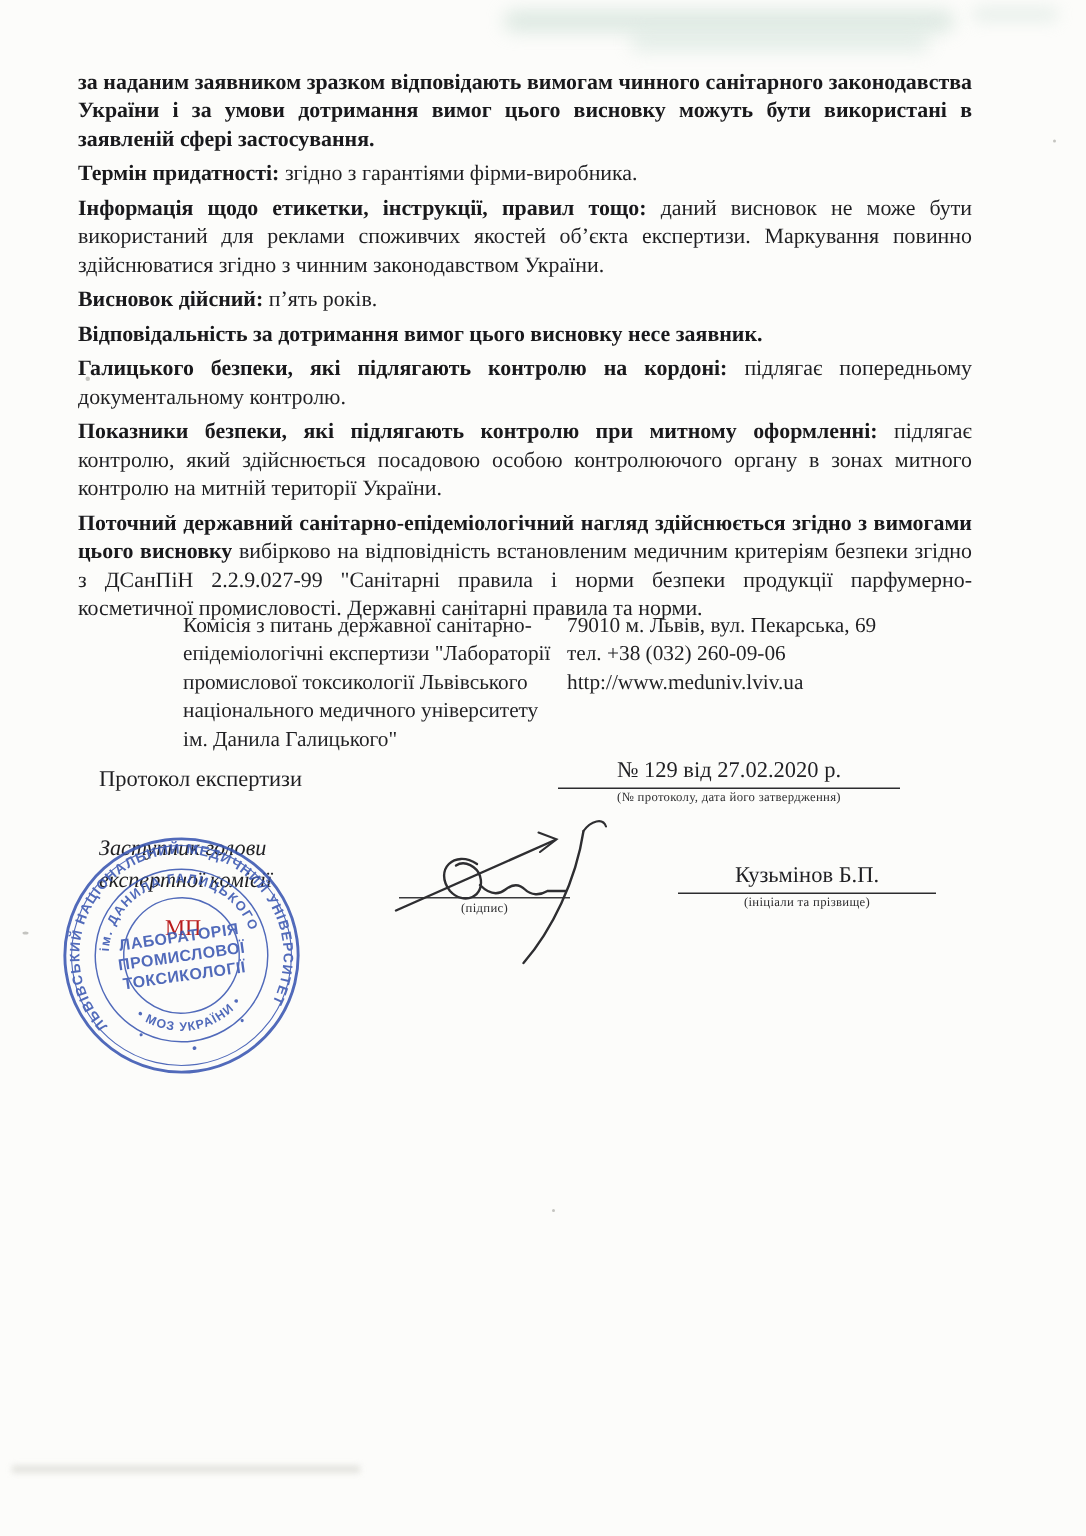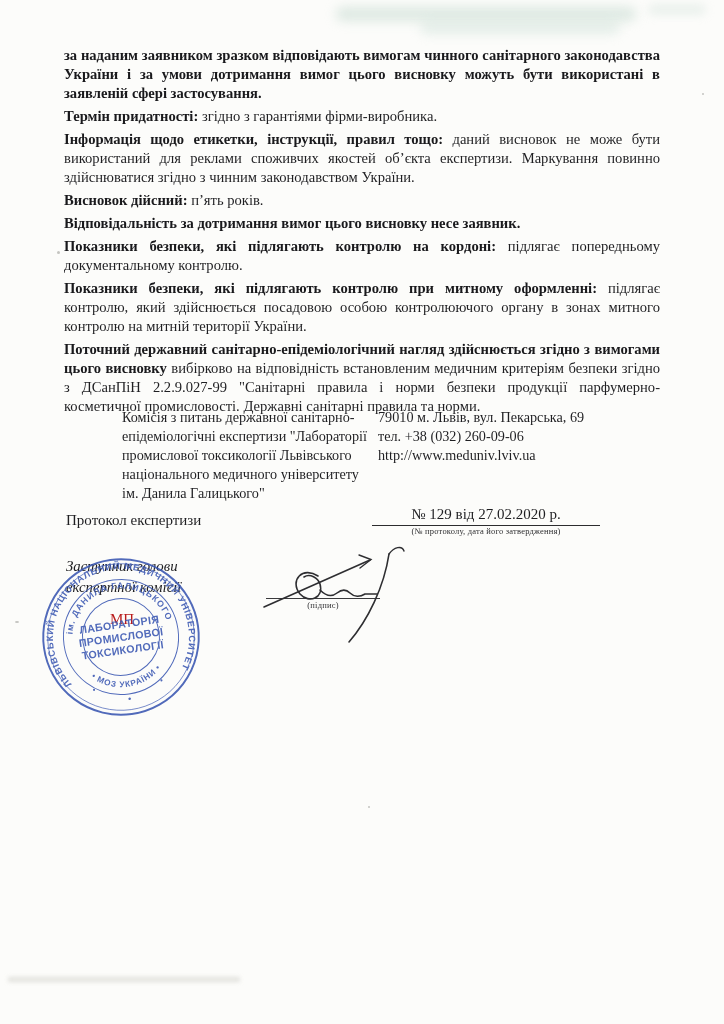--- a/index.html
+++ b/index.html
@@ -14,21 +14,21 @@
   .smudge.s2 { left:420px; top:22px; width:200px; height:12px; background:#c6dcd2; filter:blur(6px); opacity:.45; }
   .smudge.s3 { left:648px; top:4px;  width:58px;  height:11px; background:#cfe0d8; filter:blur(5px); opacity:.4; }
   .streak    { position:absolute; left:8px; top:977px; width:232px; height:5px; background:#d8d8d2; filter:blur(2px); opacity:.7; }
   .speck { position:absolute; width:3px; height:3px; border-radius:50%; background:#c4c4c0; }
   .speck.k1 { left:57px;  top:251px; }
   .speck.k2 { left:702px; top:93px;  width:2px; height:2px; }
   .speck.k3 { left:15px;  top:621px; width:4px; height:2px; }
   .speck.k4 { left:368px; top:806px; width:2px; height:2px; }
 
   
-  .doc-body { position:absolute; left:64px; top:46px; width:596px; }
+  .doc-body { position:absolute; left:52px; top:46px; width:596px; }
   .doc-body p { margin:0 0 4px 0; font-size:14.6px; line-height:19px; text-align:justify; }
   .doc-body b { color:#19191c; }
 
   
   .commission { position:absolute; left:78px; top:408px; width:580px; font-size:14.2px; line-height:19px; }
   .commission .col-name    { position:absolute; left:0;    top:0; width:295px; white-space:pre-line;margin-left:44px; }
   .commission .col-contact { position:absolute; left:300px; top:0; width:270px; white-space:pre-line; }
 
   
   .proto-label { position:absolute; left:66px; top:512px; font-size:15px; }
@@ -64,21 +64,21 @@
   <div class="speck k2"></div>
   <div class="speck k3"></div>
   <div class="speck k4"></div>
 
   <div class="doc-body">
     <p><b>за наданим заявником зразком відповідають вимогам чинного санітарного законодавства України і за умови дотримання вимог цього висновку можуть бути використані в заявленій сфері застосування.</b><span></span></p>
     <p><b>Термін придатності:</b><span> згідно з гарантіями фірми-виробника.</span></p>
     <p><b>Інформація щодо етикетки, інструкції, правил тощо:</b><span> даний висновок не може бути використаний для реклами споживчих якостей об’єкта експертизи. Маркування повинно здійснюватися згідно з чинним законодавством України.</span></p>
     <p><b>Висновок дійсний:</b><span> п’ять років.</span></p>
     <p><b>Відповідальність за дотримання вимог цього висновку несе заявник.</b><span></span></p>
-    <p><b>Показники безпеки, які підлягають контролю на кордоні:</b><span> підлягає попередньому документальному контролю.</span></p>
+    <p><b>Галицького безпеки, які підлягають контролю на кордоні:</b><span> підлягає попередньому документальному контролю.</span></p>
     <p><b>Показники безпеки, які підлягають контролю при митному оформленні:</b><span> підлягає контролю, який здійснюється посадовою особою контролюючого органу в зонах митного контролю на митній території України.</span></p>
     <p><b>Поточний державний санітарно-епідеміологічний нагляд здійснюється згідно з вимогами цього висновку</b><span> вибірково на відповідність встановленим медичним критеріям безпеки згідно з ДСанПіН 2.2.9.027-99 "Санітарні правила і норми безпеки продукції парфумерно-косметичної промисловості. Державні санітарні правила та норми.</span></p>
   </div>
 
   <div class="commission">
     <div class="col-name">Комісія з питань державної санітарно-
 епідеміологічні експертизи "Лабораторії
 промислової токсикології Львівського
 національного медичного університету
 ім. Данила Галицького"</div>
@@ -104,20 +104,24 @@
         <path d="M 101,12 L 113,16.5 L 102,25" stroke-width="1.4"></path>
         <path d="M 60,33 C 45,23 31,37 42,51 C 51,61 66,55 62,41 C 60,35 52,30 46,34"></path>
         <path d="M 62,47 c 6,6 12,7 17,3 c 5,-4 9,-4 13,0 c 4,4 10,4 15,1 L 119,51"></path>
         <path d="M 131,11 C 136,4 144,2 146,8" stroke-width="1.4"></path>
         <path d="M 131,11 C 126,44 110,77 91,99"></path>
       </g>
     </svg>
     <div class="caption sign-caption">(підпис)</div>
   </div>
 
+  <div class="name-field">
+    <div class="name-value">Кузьмінов Б.П.</div>
+    <div class="caption">(ініціали та прізвище)</div>
+  </div>
 
   <div class="mp-mark">МП</div>
 
   <svg class="stamp" viewBox="0 0 200 200">
     <defs>
       <path id="arcOuter" d="M 31.2,148.2 A 84,84 0 1,1 168.8,148.2"></path>
       <path id="arcInnerTop" d="M 40.9,110.4 A 60,60 0 1,1 159.1,110.4"></path>
       <path id="arcInnerBottom" d="M 46.3,131 A 62,62 0 0,0 153.7,131"></path>
     </defs>
     <g fill="none" stroke="#3a57b2">

